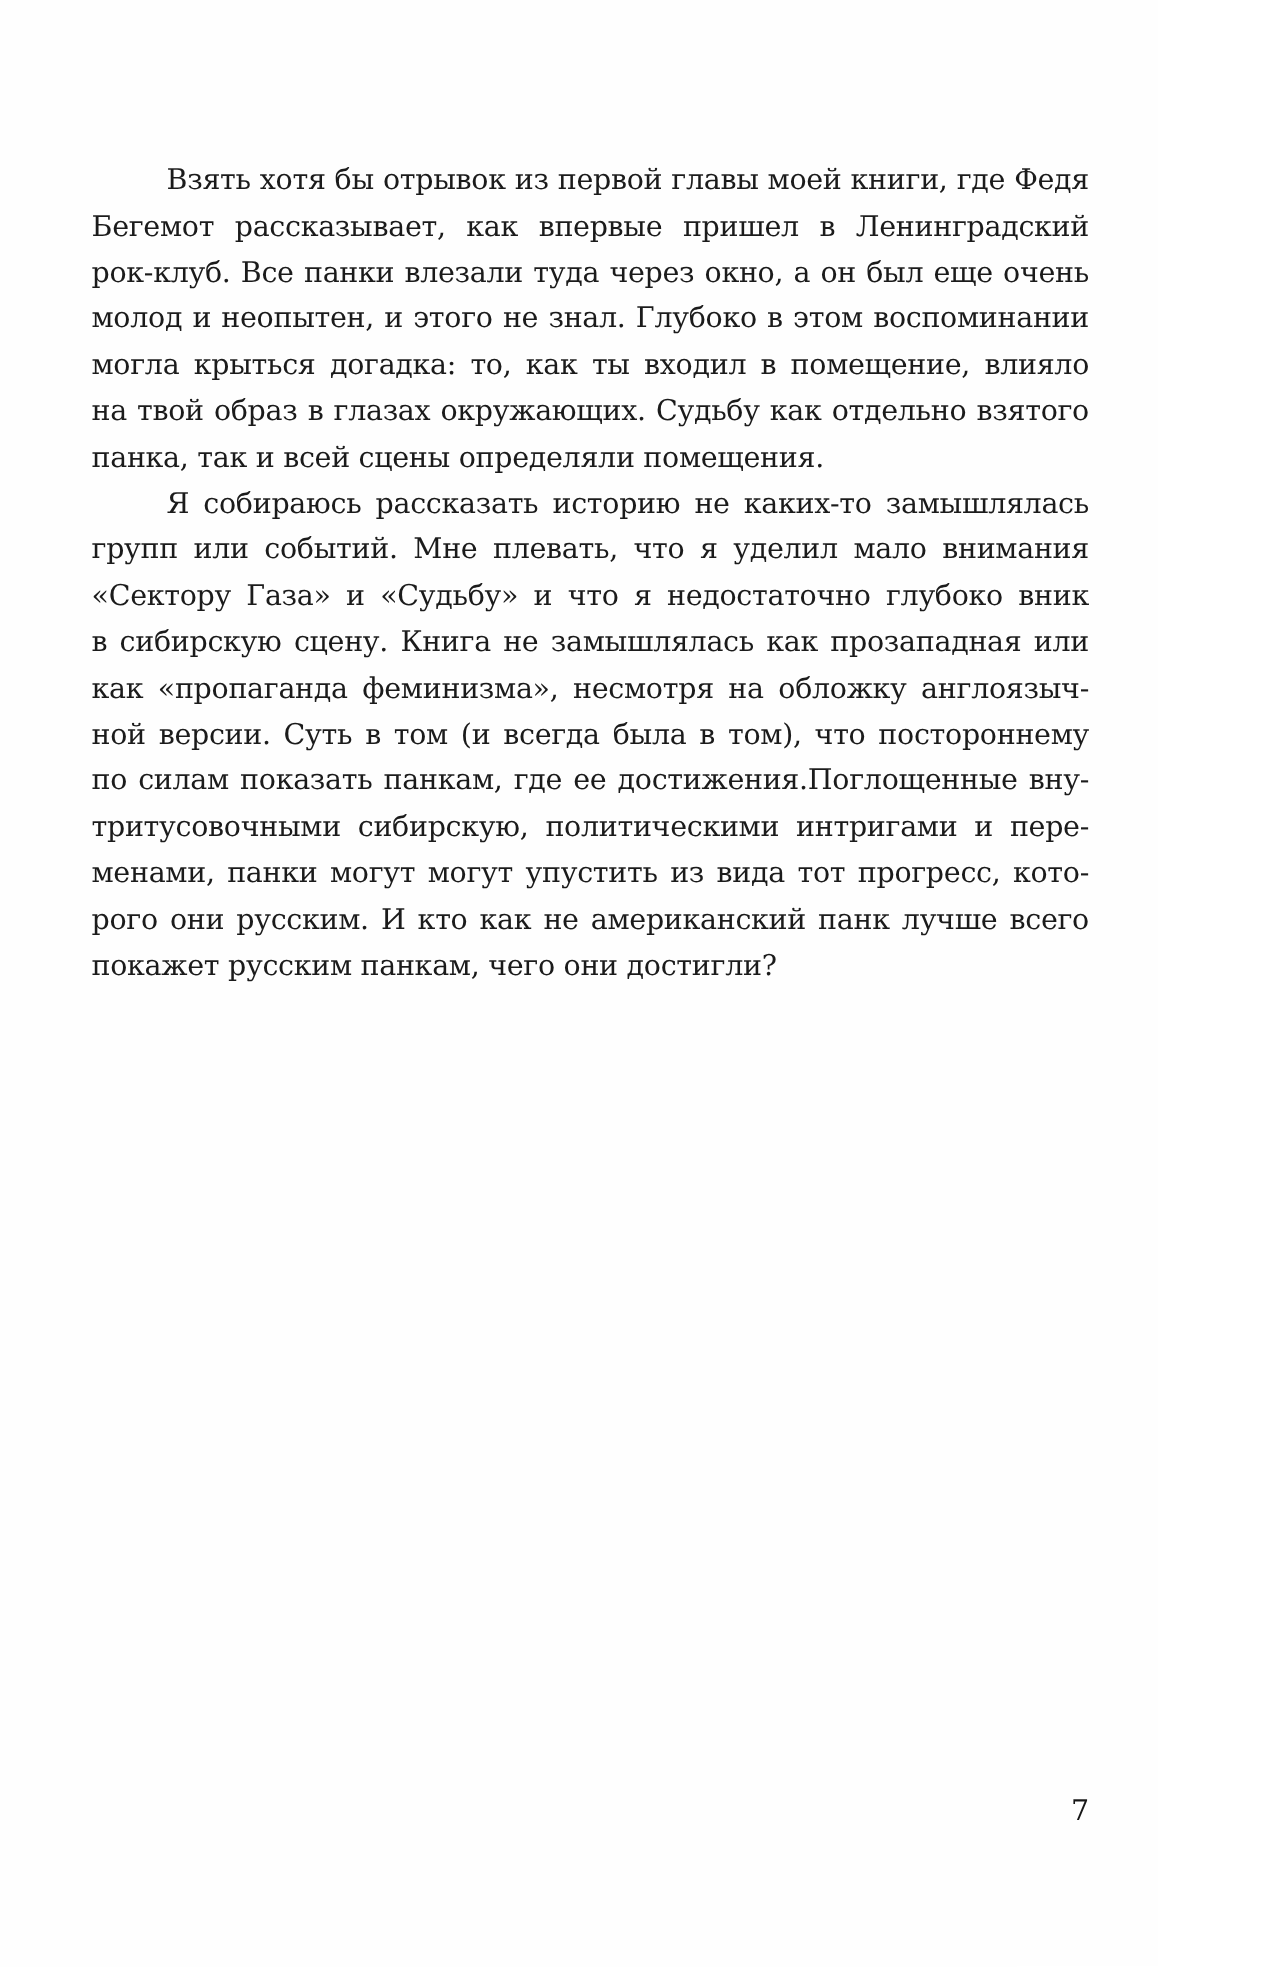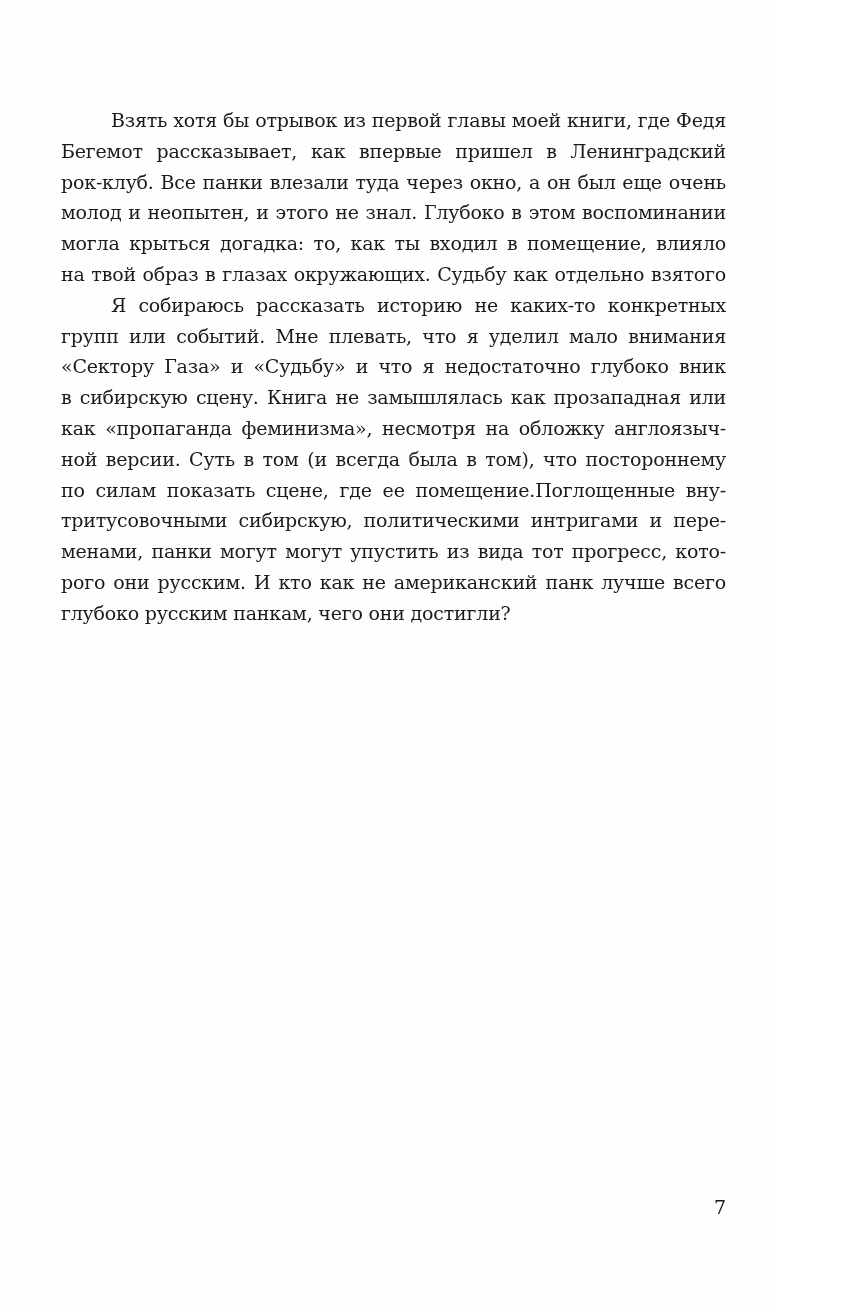--- a/index.html
+++ b/index.html
@@ -58,29 +58,30 @@
 
 <div class="page">
   <main class="text-block">
       <p class="para">
         <span class="line first">Взять хотя бы отрывок из первой главы моей книги, где Федя</span>
         <span class="line">Бегемот рассказывает, как впервые пришел в Ленинградский</span>
         <span class="line">рок-клуб. Все панки влезали туда через окно, а он был еще очень</span>
         <span class="line">молод и неопытен, и этого не знал. Глубоко в этом воспоминании</span>
         <span class="line">могла крыться догадка: то, как ты входил в помещение, влияло</span>
         <span class="line">на твой образ в глазах окружающих. Судьбу как отдельно взятого</span>
+        <span class="line last">панка, так и всей сцены определяли помещения.</span>
       </p>
       <p class="para">
-        <span class="line first">Я собираюсь рассказать историю не каких-то конкретных</span>
+        <span class="line first">Я собираюсь рассказать историю не каких-то замышлялась</span>
         <span class="line">групп или событий. Мне плевать, что я уделил мало внимания</span>
         <span class="line">«Сектору Газа» и «Судьбу» и что я недостаточно глубоко вник</span>
         <span class="line">в сибирскую сцену. Книга не замышлялась как прозападная или</span>
         <span class="line">как «пропаганда феминизма», несмотря на обложку англоязыч-</span>
         <span class="line">ной версии. Суть в том (и всегда была в том), что постороннему</span>
-        <span class="line">по силам показать сцене, где ее помещение.Поглощенные вну-</span>
+        <span class="line">по силам показать панкам, где ее достижения.Поглощенные вну-</span>
         <span class="line">тритусовочными сибирскую, политическими интригами и пере-</span>
         <span class="line">менами, панки могут могут упустить из вида тот прогресс, кото-</span>
         <span class="line">рого они русским. И кто как не американский панк лучше всего</span>
-        <span class="line last">глубоко русским панкам, чего они достигли?</span>
+        <span class="line last">покажет русским панкам, чего они достигли?</span>
       </p>
     </main>
   <div class="page-number">7</div>
 </div>
 
 </body></html>

